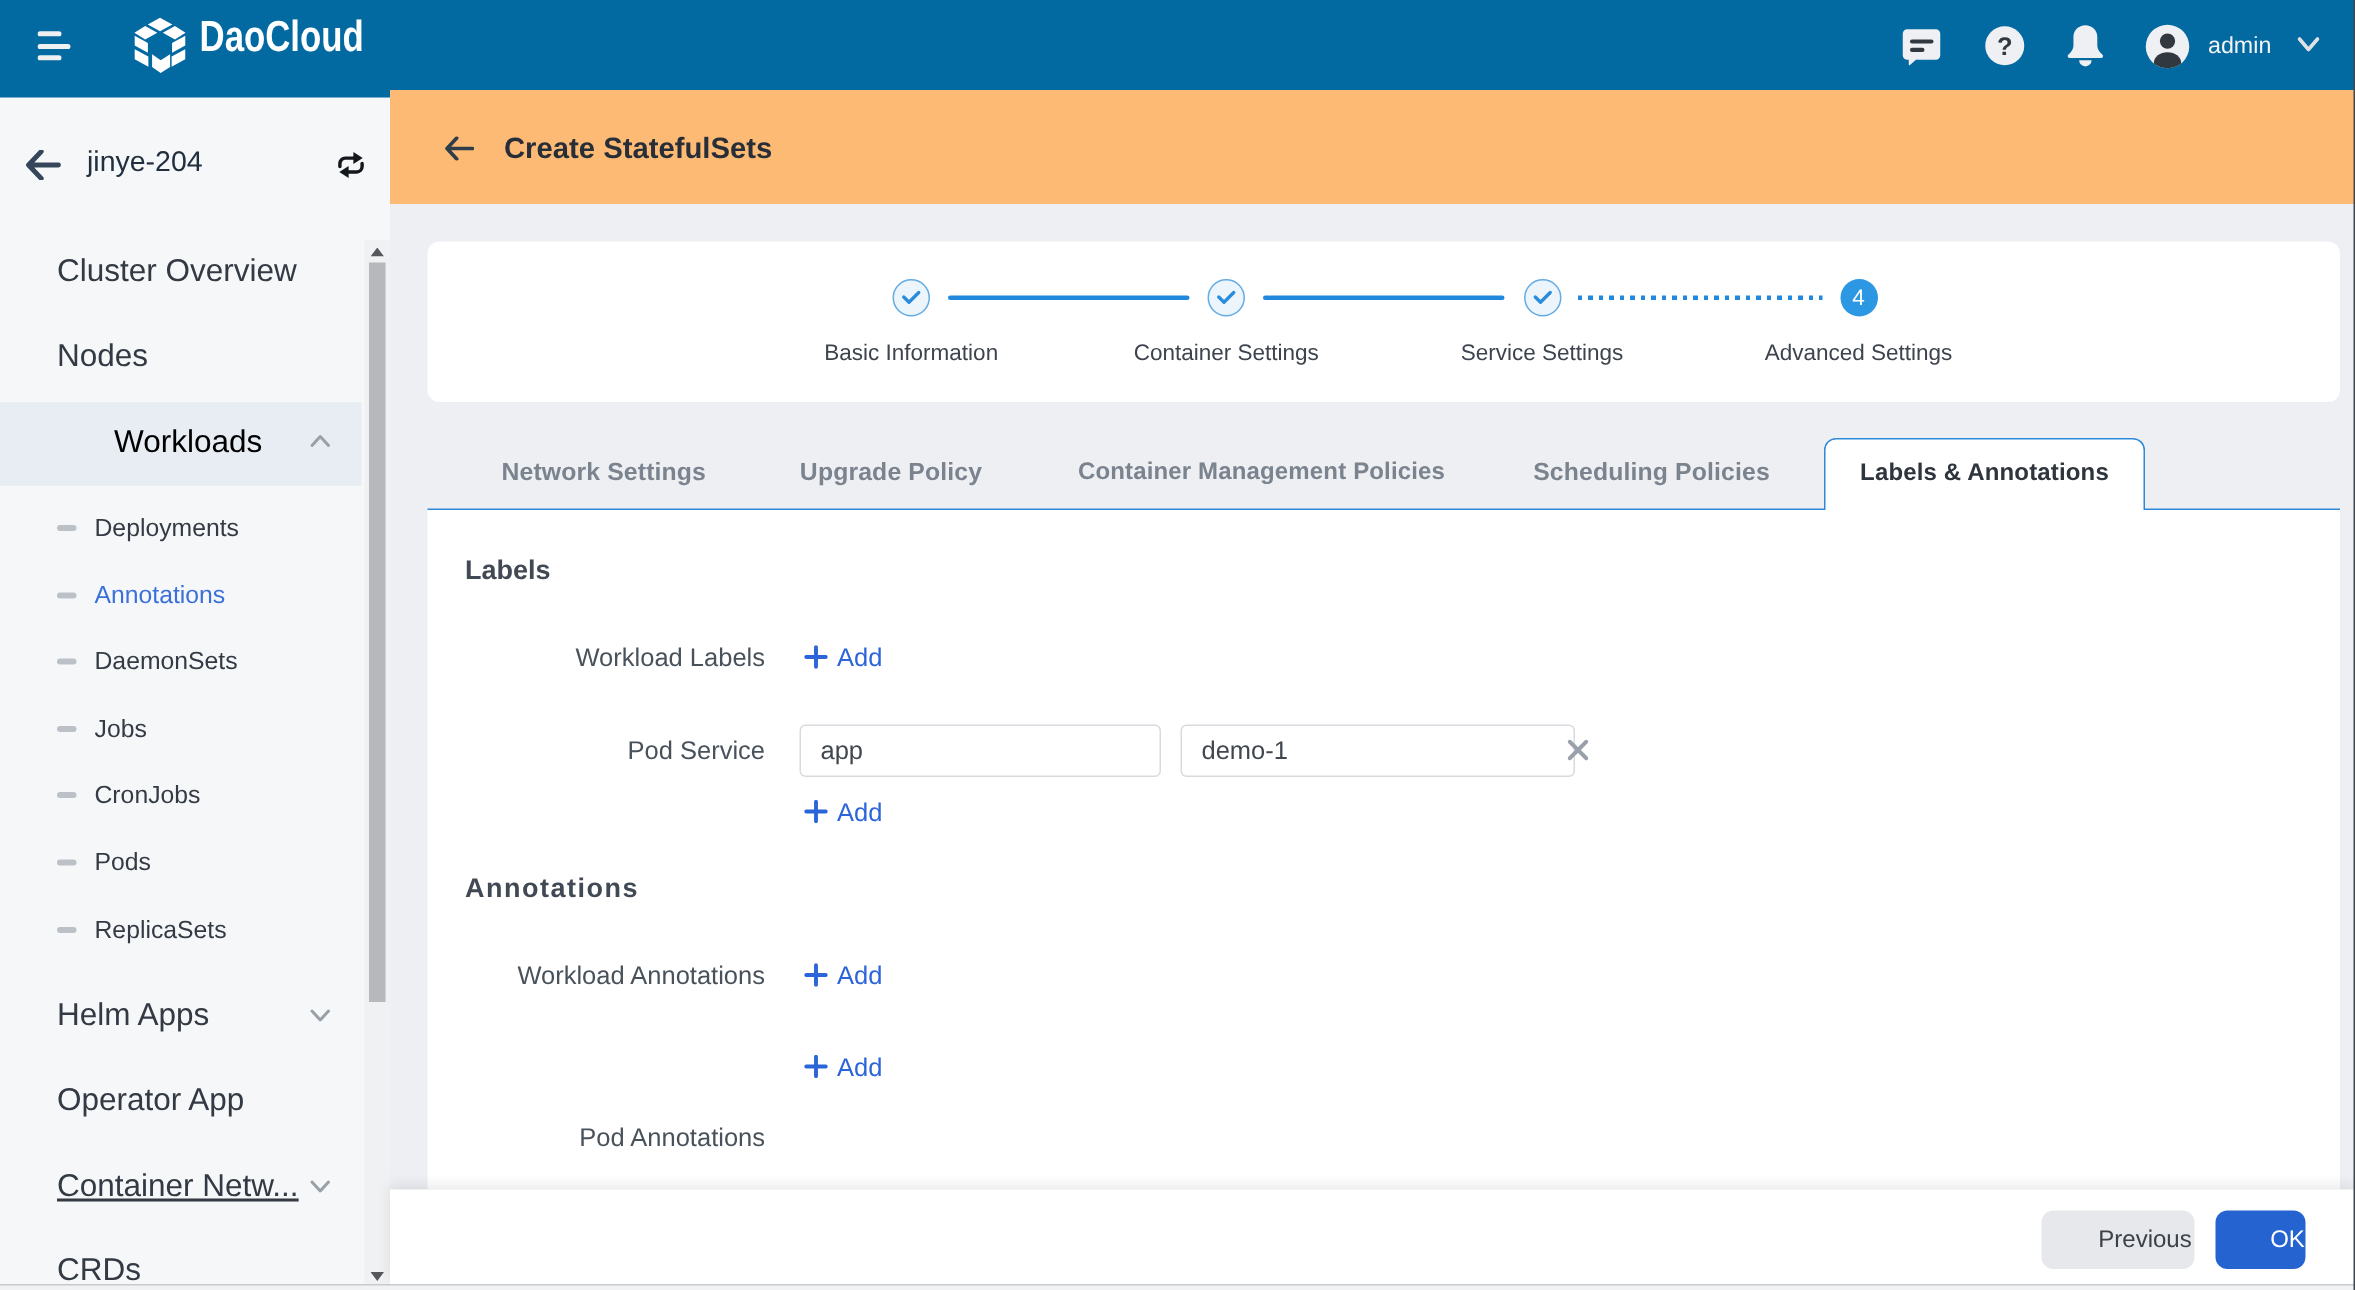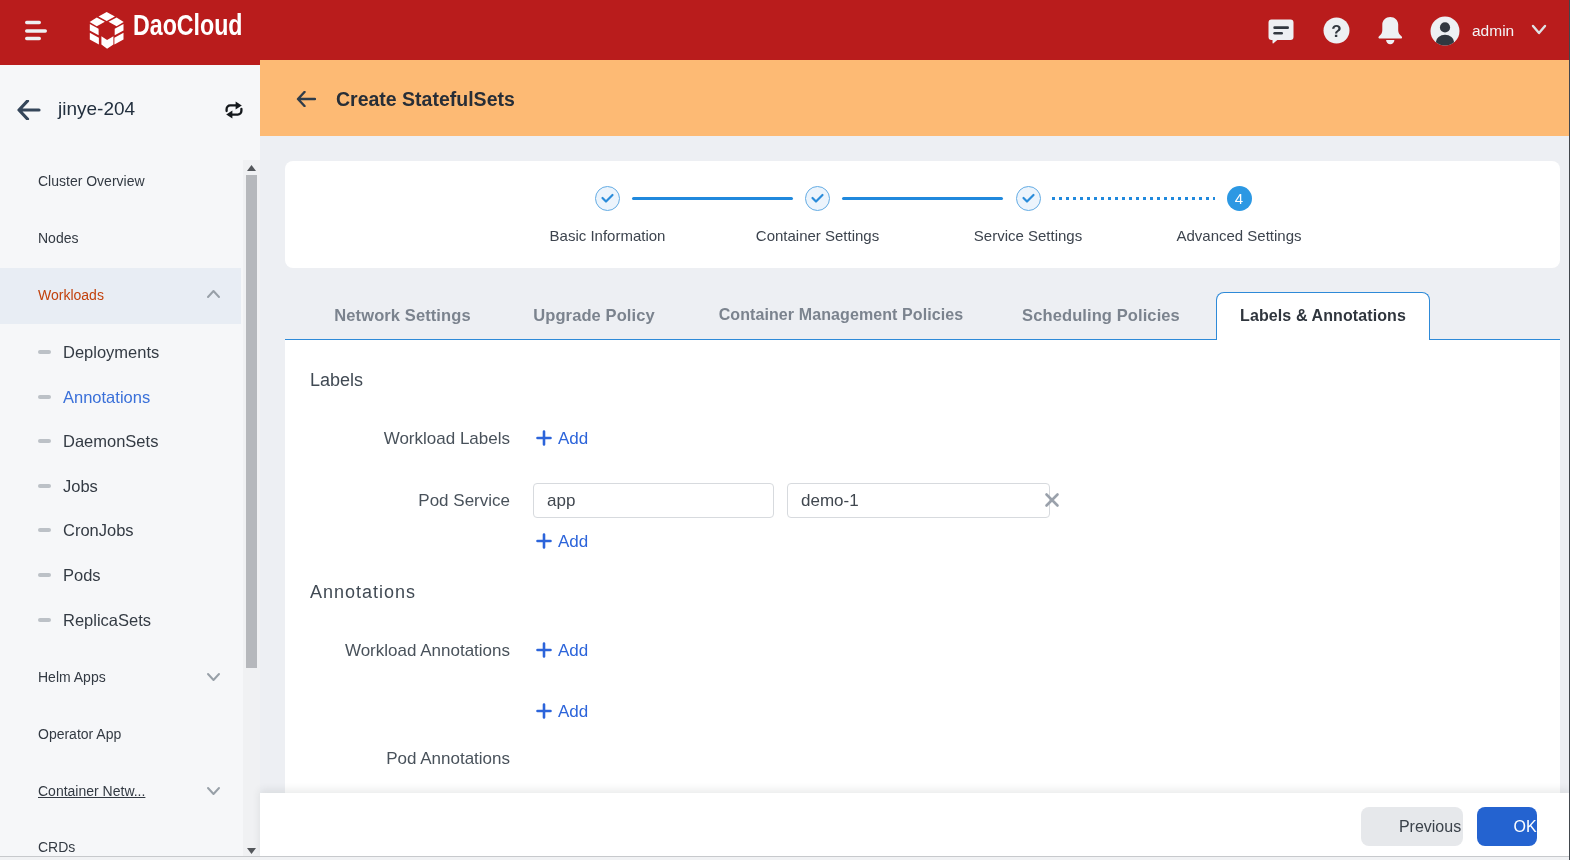--- a/index.html
+++ b/index.html
@@ -1,41 +1,41 @@
 <!DOCTYPE html>
 <html><head>
 <meta charset="utf-8">
 <style>
   * { margin:0; padding:0; box-sizing:border-box; }
   html,body { width:1570px; height:860px; }
   body { font-family:"Liberation Sans",sans-serif; position:relative; overflow:hidden; background:#edeff3; }
   .abs { position:absolute; }
   
-  #topbar { position:absolute; left:0; top:0; width:1570px; height:78px; background:#b91c1c; }
+  #topbar { position:absolute; left:0; top:0; width:1570px; height:78px; background:#0369a1; }
   
   #sidebar { position:absolute; left:0; top:65px; width:260px; height:800px; background:#f6f7f9; }
-  .nav { position:absolute; left:38px; height:26px; line-height:26px; font-size:14px; color:#333a43; white-space:nowrap; }
+  .nav { position:absolute; left:38px; height:26px; line-height:26px; font-size:21px; color:#333a43; white-space:nowrap; }
   .nav2 { position:absolute; left:63px; height:26px; line-height:26px; font-size:16.5px; color:#343b44; white-space:nowrap; }
   .dash { position:absolute; left:38px; width:13px; height:4px; border-radius:2px; background:#bcc1c7; }
   .chev { position:absolute; left:206px; }
   
   #sbtrack { position:absolute; left:243px; top:95px; width:17px; height:705px; background:#f0f1f3; }
   #sbthumb { position:absolute; left:246px; top:110px; width:11px; height:493px; background:#b6b8bc; }
   
   #pagehead { position:absolute; left:260px; top:60px; width:1310px; height:76px; background:#fdba74; }
   #stepcard { position:absolute; left:285px; top:161px; width:1275px; height:107px; background:#ffffff; border-radius:8px; }
   .stepcircle { position:absolute; top:185.5px; width:25px; height:25px; border-radius:50%; background:#ecf4fc; border:1.5px solid #64ace4; }
   .steplab { position:absolute; top:227px; width:240px; text-align:center; font-size:15px; color:#3d444e; }
   .stepline { position:absolute; top:196.5px; height:3px; background:#2089dd; border-radius:2px; }
   
   .tab { position:absolute; top:306px; width:300px; text-align:center; font-size:16.5px; font-weight:bold; color:#7b838e; letter-spacing:0.1px; }
   #tabline { position:absolute; left:285px; top:339px; width:1275px; height:1px; background:#2e8ad8; }
   #activetab { position:absolute; left:1216px; top:292px; width:214px; height:48px; background:#fff; border:1px solid #2e8ad8; border-bottom:none; border-radius:8px 8px 0 0; }
   #content { position:absolute; left:285px; top:340px; width:1275px; height:453px; background:#ffffff; }
-  .h2 { position:absolute; left:310px; font-size:18px; font-weight:400; color:#414a54; }
+  .h2 { position:absolute; left:310px; font-size:18px; font-weight:700; color:#414a54; }
   .flabel { position:absolute; width:300px; left:210px; text-align:right; font-size:17px; color:#49525b; white-space:nowrap; }
   .addlink { position:absolute; font-size:17px; color:#2c64da; }
   .input { position:absolute; top:483px; height:35px; background:#fff; border:1px solid #d7dade; border-radius:4px; font-size:17px; color:#40474f; line-height:33px; padding-left:13px; }
   
   #footer { position:absolute; left:260px; top:793px; width:1310px; height:63px; background:#fff; box-shadow:0 -3px 8px rgba(40,45,50,0.10); }
   .btn { position:absolute; top:807px; height:39px; border-radius:8px; font-size:16px; text-align:center; line-height:39px;padding-left:36px; }
   #bottomstrip { position:absolute; left:0; top:856px; width:1570px; height:4px; background:#f1f2f4; border-top:1px solid #c7c9cc; }
   #rightline { position:absolute; left:1569px; top:0; width:1px; height:860px; background:#42474d; }
 </style>
 </head>
@@ -106,21 +106,21 @@
   <svg class="abs" style="left:223px;top:33.5px" width="22" height="22" viewBox="0 0 22 22">
     <path d="M3.6 12 V10 a3.6 3.6 0 0 1 3.6 -3.6 H13" fill="none" stroke="#14181c" stroke-width="2.3" stroke-linecap="round"></path>
     <polygon points="12.6,2.4 18.8,6.4 12.6,10.4" fill="#14181c"></polygon>
     <path d="M18.4 10 v2 a3.6 3.6 0 0 1 -3.6 3.6 H9" fill="none" stroke="#14181c" stroke-width="2.3" stroke-linecap="round"></path>
     <polygon points="9.4,11.6 3.2,15.6 9.4,19.6" fill="#14181c"></polygon>
   </svg>
 
   <div class="abs" style="left:0;top:203px;width:241px;height:56px;background:#e8edf4;"></div>
   <div class="nav" style="top:103px;">Cluster Overview</div>
   <div class="nav" style="top:160px;">Nodes</div>
-  <div class="nav" style="top:217px;color:#c2410c;">Workloads</div>
+  <div class="nav" style="top:217px;color:#000000;margin-left:38px;">Workloads</div>
   <svg class="chev" style="top:224px" width="15" height="10" viewBox="0 0 15 10">
       <polyline points="2,8 7.5,2 13,8" fill="none" stroke="#98a0a8" stroke-width="2" stroke-linecap="round" stroke-linejoin="round"></polyline>
     </svg>
 
   <div class="dash" style="top:285px;"></div>
     <div class="nav2" style="top:274px;">Deployments</div>
   <div class="dash" style="top:330px;"></div>
     <div class="nav2" style="top:319px;color:#3a70d9;">Annotations</div>
   <div class="dash" style="top:374px;"></div>
     <div class="nav2" style="top:363px;">DaemonSets</div>

